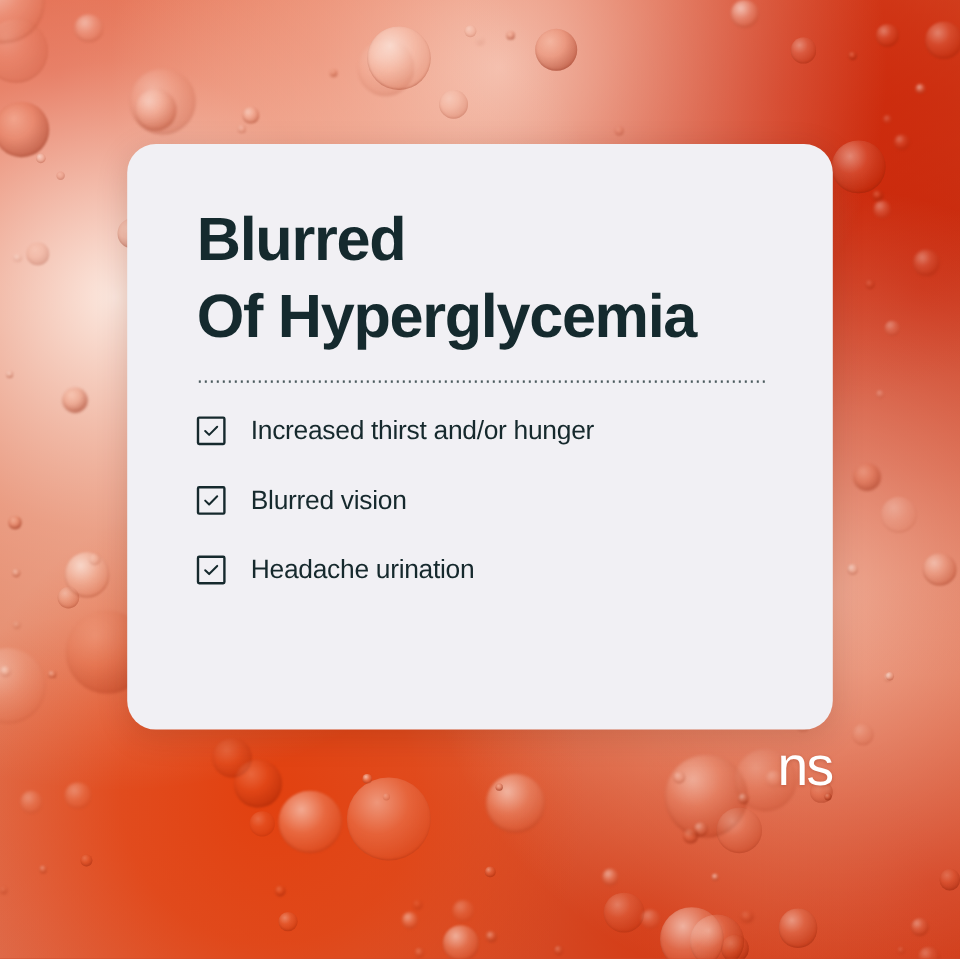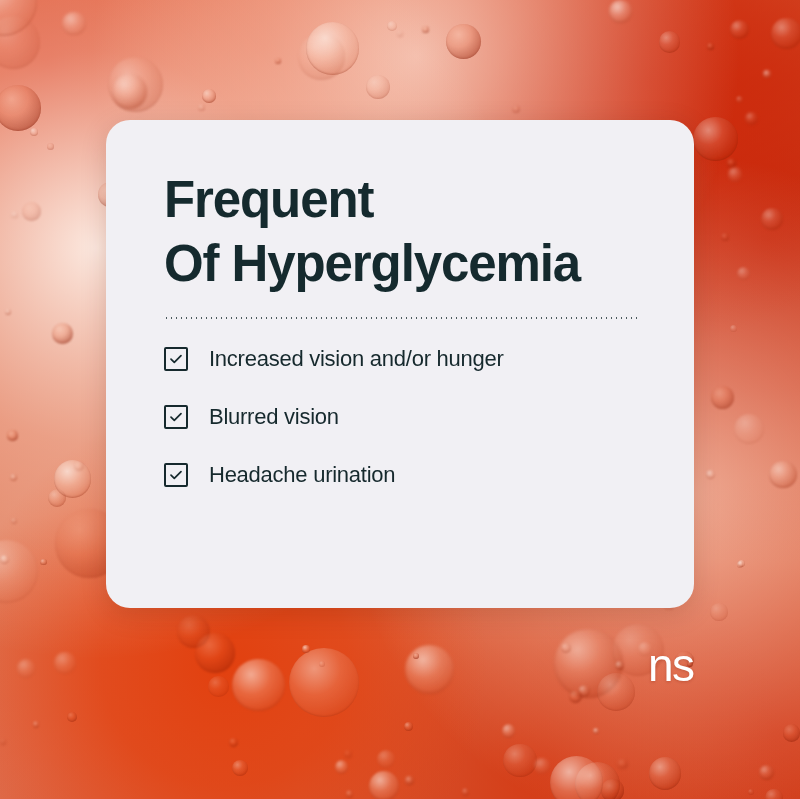--- a/index.html
+++ b/index.html
@@ -159,21 +159,21 @@
     font-weight: 400;
     line-height: 28px;
     letter-spacing: -0.25px;
     white-space: nowrap;
   }
 
   
   #logo {
     position: absolute;
     left: 648px;
-    top: 642px;
+    top: 615px;
     color: #ffffff;
     font-family: "Liberation Sans", sans-serif;
     font-size: 46px;
     font-weight: 400;
     line-height: 46px;
     letter-spacing: -1.5px;
     text-shadow: 0 1px 3px rgba(120,30,10,0.28);
   }
 </style>
 </head>
@@ -296,34 +296,34 @@
       <div class="bub lite" style="left: 302.419px; top: 645.353px; width: 7.36032px; height: 7.36032px; opacity: 0.87; filter: blur(0.2px);"></div>
       <div class="bub lite" style="left: 730.195px; top: 325.058px; width: 7.17877px; height: 7.17877px; opacity: 0.37; filter: blur(0.75px);"></div>
       <div class="bub dark" style="left: 51.7661px; top: 322.524px; width: 21.4675px; height: 21.4675px; opacity: 0.87; filter: blur(1.11px);"></div>
       <div class="bub" style="left: 198.231px; top: 104.288px; width: 6.30222px; height: 6.30222px; opacity: 0.46; filter: blur(0.83px);"></div>
       <div class="bub lite" style="left: -30.8458px; top: -32.1151px; width: 68.1432px; height: 68.1432px; opacity: 0.79; filter: blur(1.25px);"></div>
     </div>
 
   <div id="card">
     <div id="card-inner">
 
-      <h1 id="title">Frequent
+      <h1 id="title">Blurred
 Of Hyperglycemia</h1>
 
       <div id="divider"></div>
 
       <ul id="symptom-list">
 
         <li class="symptom-item">
           <span class="checkbox">
             <svg width="16" height="16" viewBox="0 0 16 16" aria-hidden="true">
               <path d="M3 8.2 L6.3 11.4 L13 4.6" fill="none" stroke="#16292d" stroke-width="1.7" stroke-linecap="round" stroke-linejoin="round"></path>
             </svg>
           </span>
-          <span class="symptom-label">Increased vision and/or hunger</span>
+          <span class="symptom-label">Increased thirst and/or hunger</span>
         </li>
 
         <li class="symptom-item">
           <span class="checkbox">
             <svg width="16" height="16" viewBox="0 0 16 16" aria-hidden="true">
               <path d="M3 8.2 L6.3 11.4 L13 4.6" fill="none" stroke="#16292d" stroke-width="1.7" stroke-linecap="round" stroke-linejoin="round"></path>
             </svg>
           </span>
           <span class="symptom-label">Blurred vision</span>
         </li>

